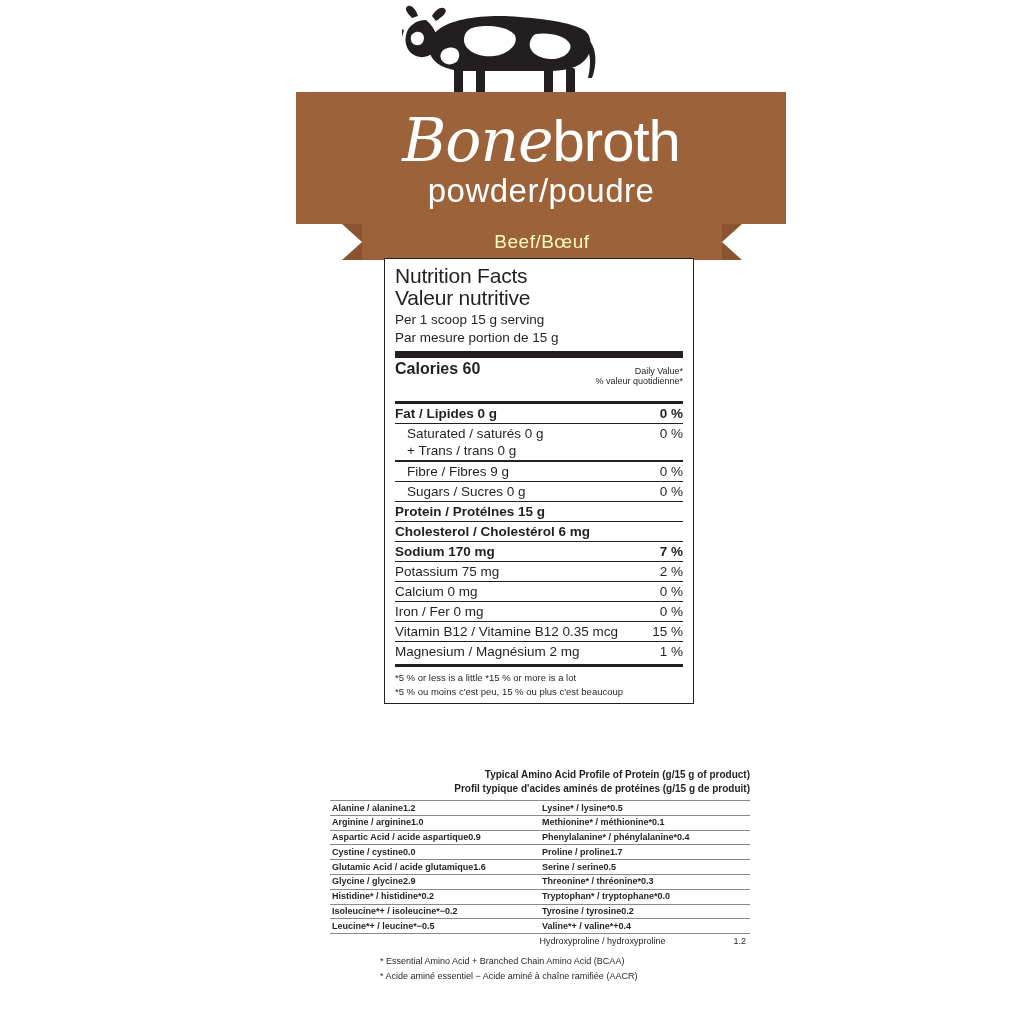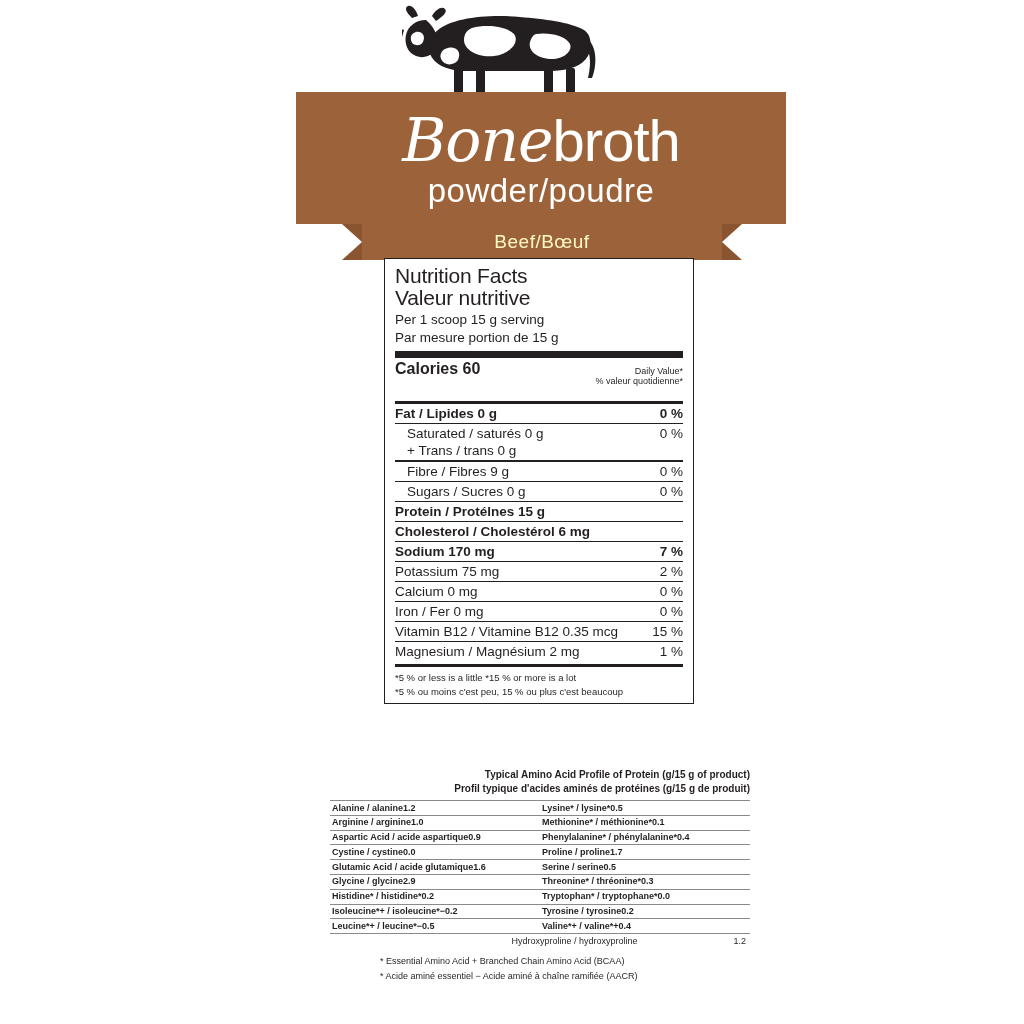--- a/index.html
+++ b/index.html
@@ -205,21 +205,21 @@
     font-size: 9px;
     line-height: 1.2;
     border-top: 1px solid #8a8a8a;
     padding: 1.5px 4px 1.5px 2px;
     font-weight: bold;
   }
   .aa-row:last-child { border-bottom: 1px solid #8a8a8a; }
   .aa-extra {
     display: flex;
     justify-content: flex-end;
-    gap: 96px;
+    gap: 68px;
     font-size: 9px;
     line-height: 1.2;
     padding: 2px 4px 0 0;
   }
   .aa-note {
     font-size: 9px;
     line-height: 1.5;
     padding-top: 8px;
     padding-left: 50px;
   }

